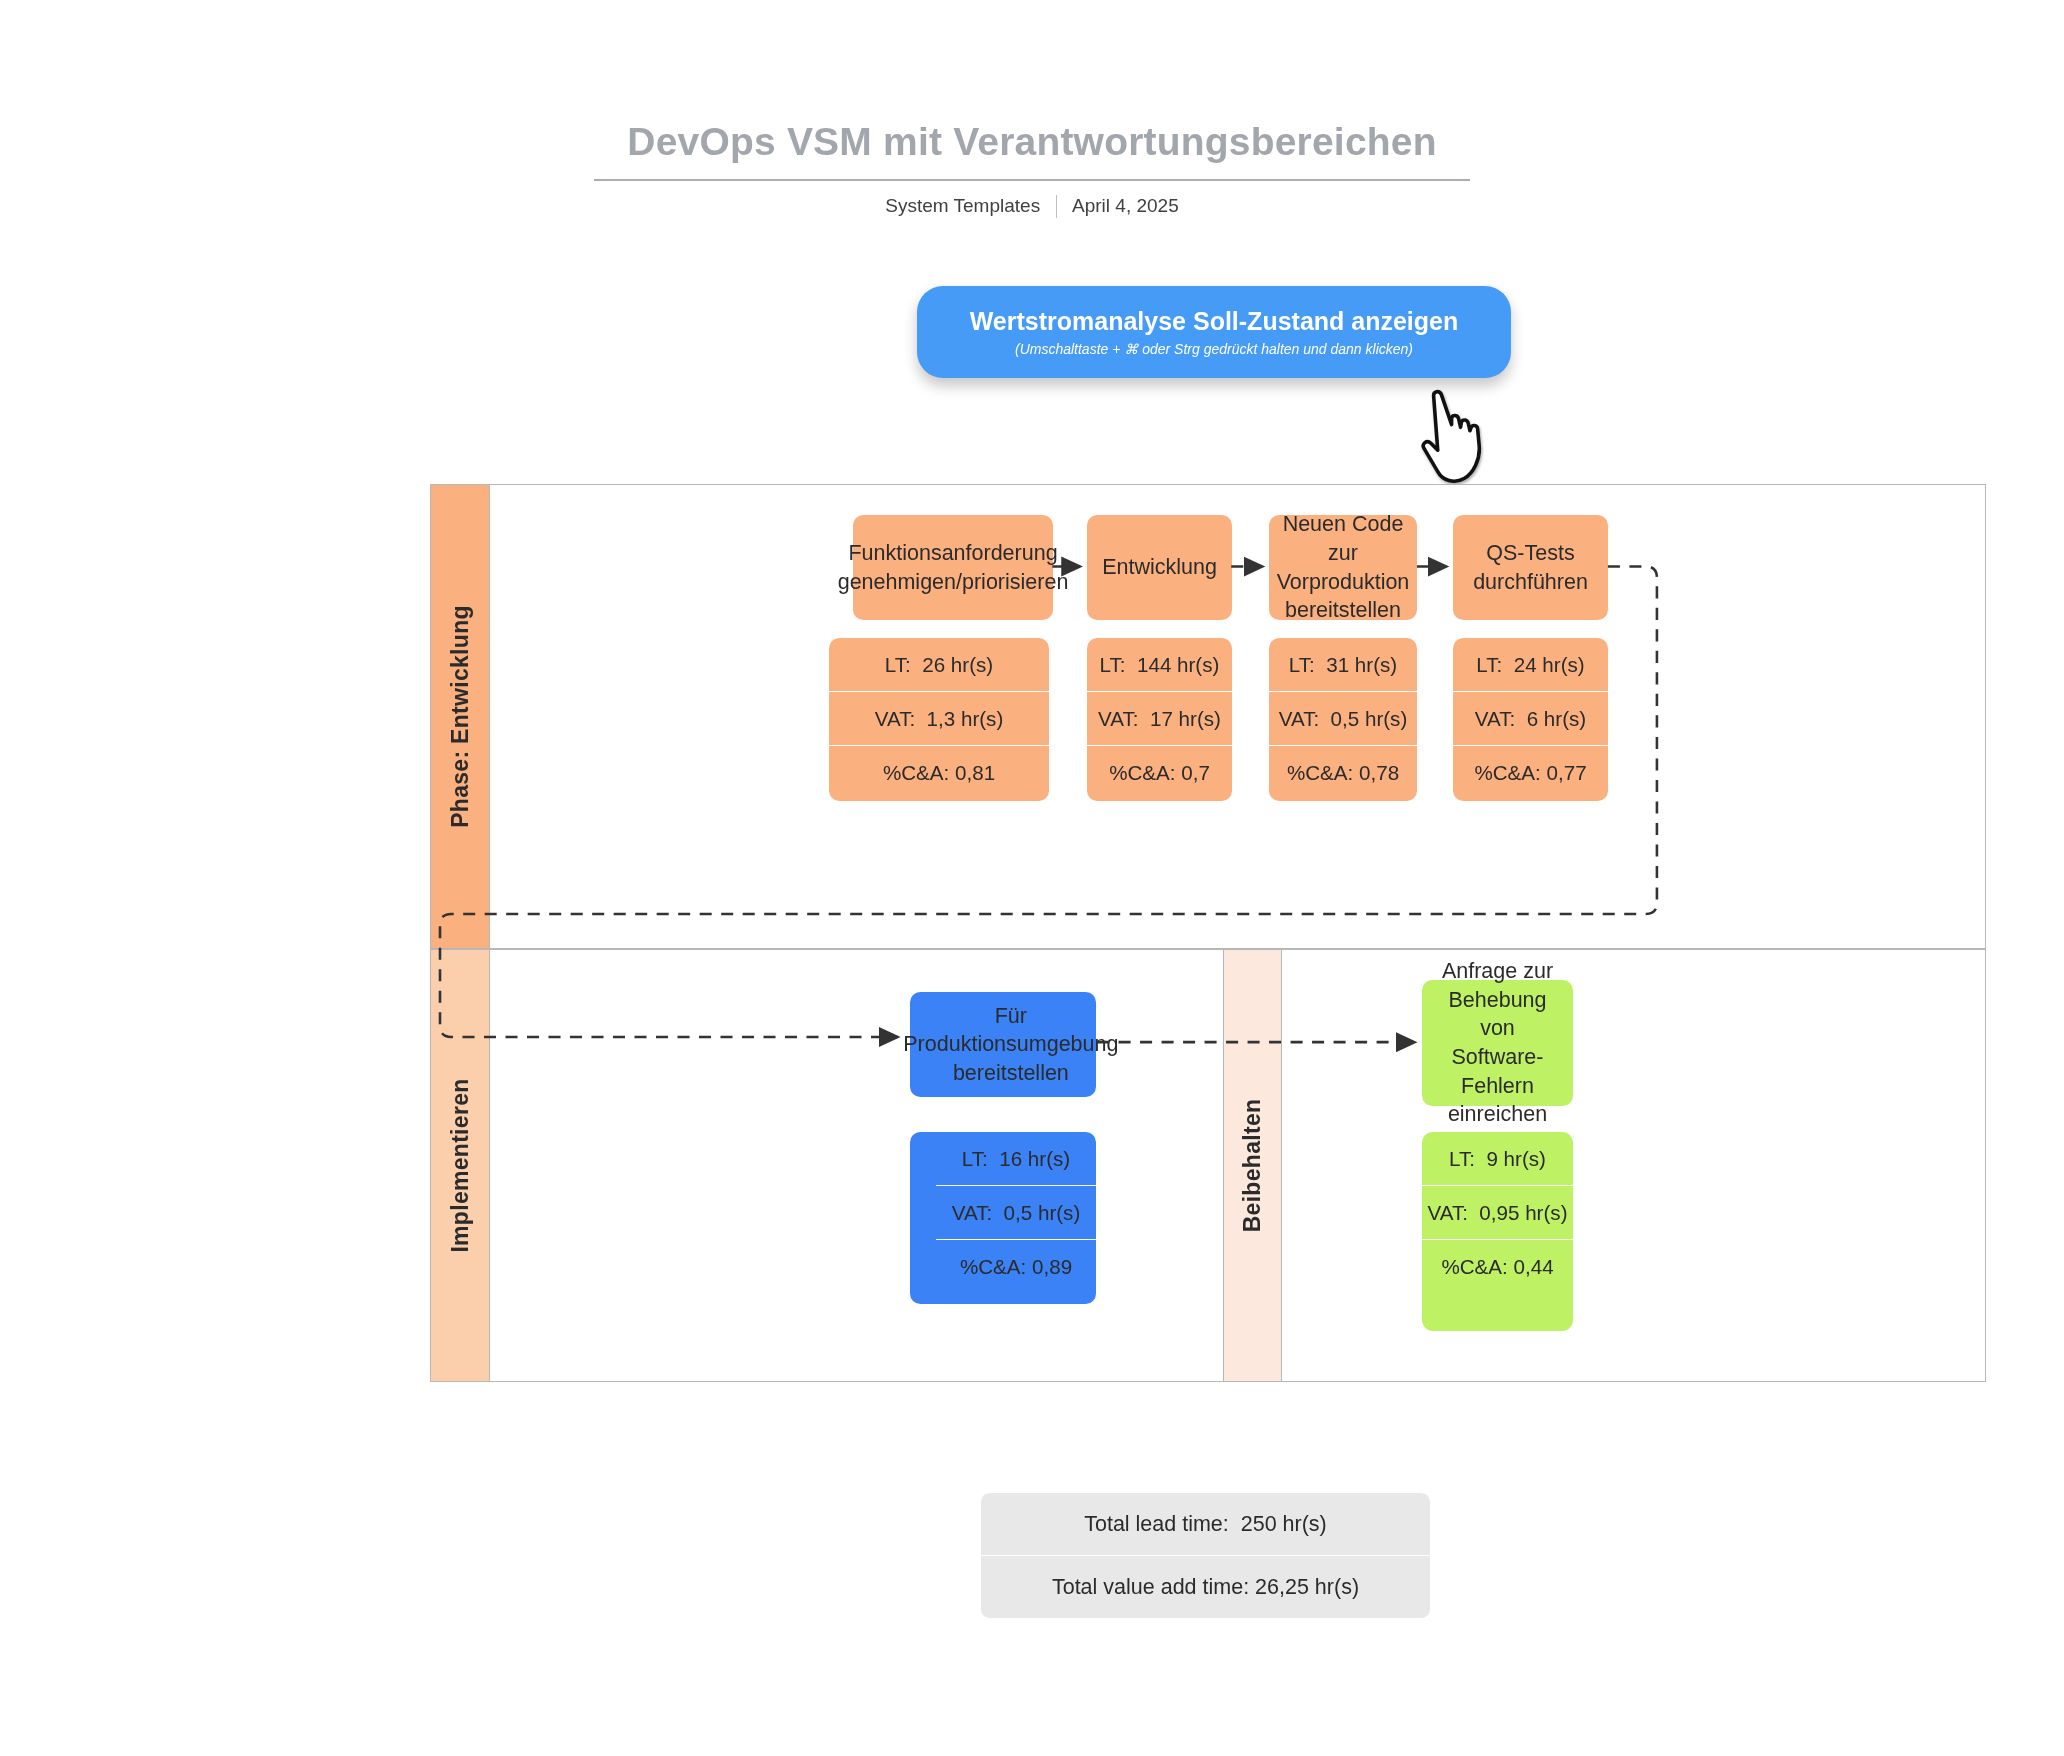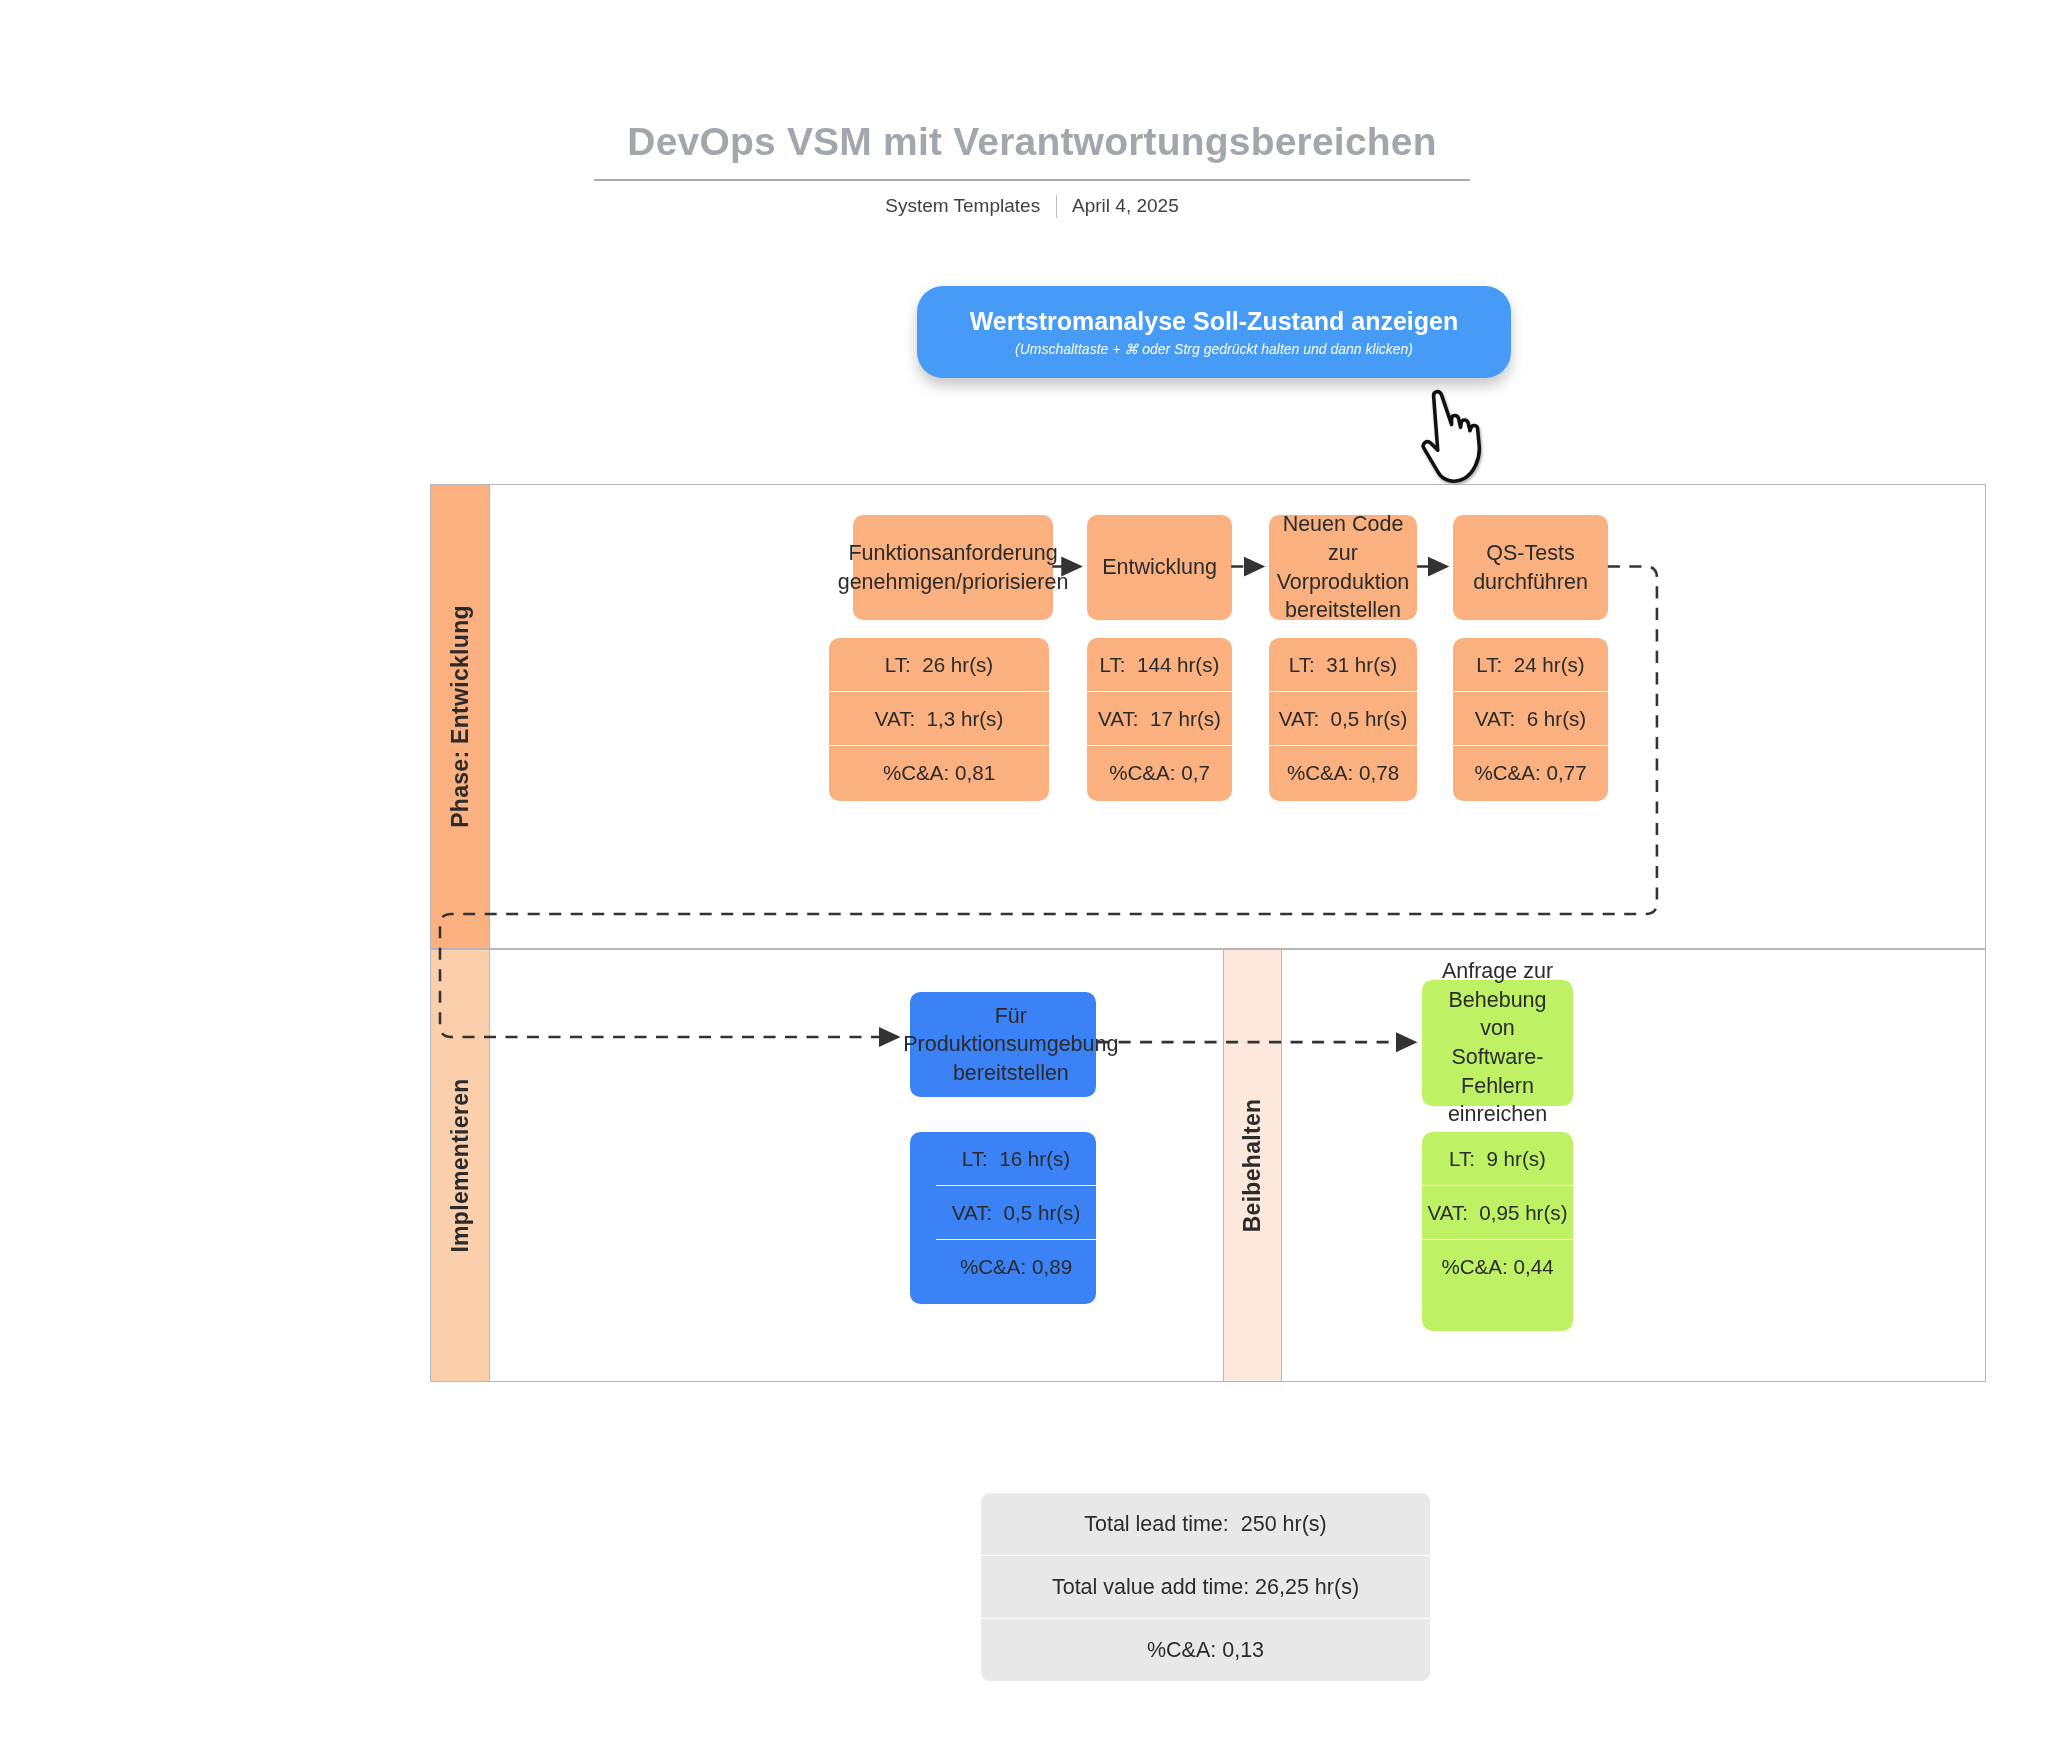--- a/index.html
+++ b/index.html
@@ -316,15 +316,14 @@
       <path d="M1369,96 L1413,96 Q1426,96 1426,109 L1426,487 Q1426,500 1413,500 L24,500 Q11,500 11,513 L11,630 Q11,643 24,643 L543,643" marker-end="url(#arrowhead)"></path>
 
       <line x1="775" y1="649" x2="1144" y2="649" marker-end="url(#arrowhead)"></line>
     </g>
   </svg>
 </div>
 
 <div id="totals-box">
   <div class="total-row">Total lead time:  250 hr(s)</div>
   <div class="total-row">Total value add time: 26,25 hr(s)</div>
-  <div class="total-row">%C&amp;A: 0,13</div>
 </div>
 
 
 </body></html>

